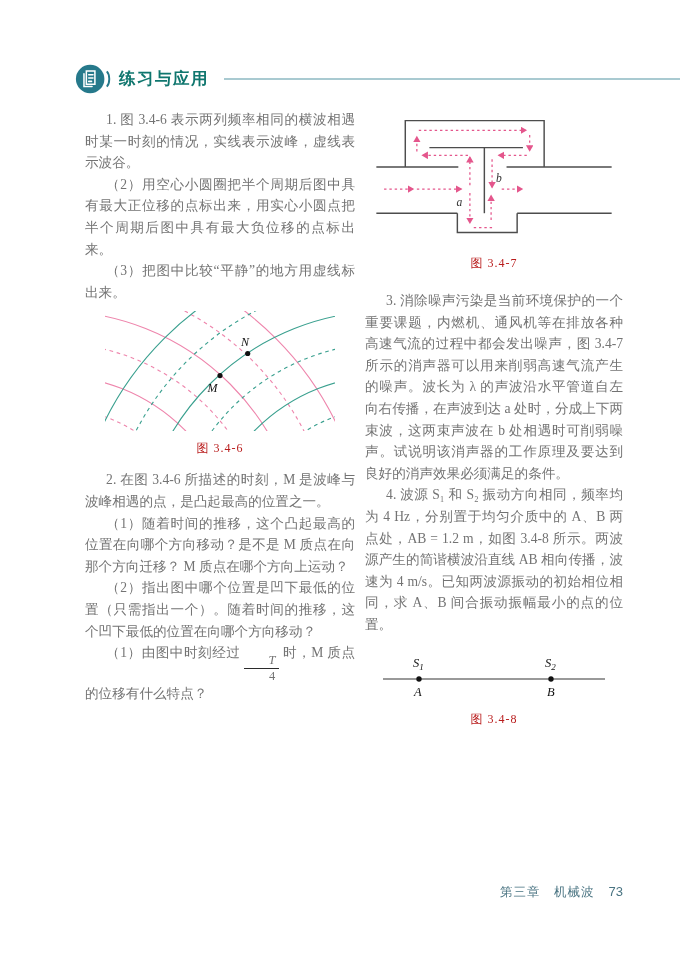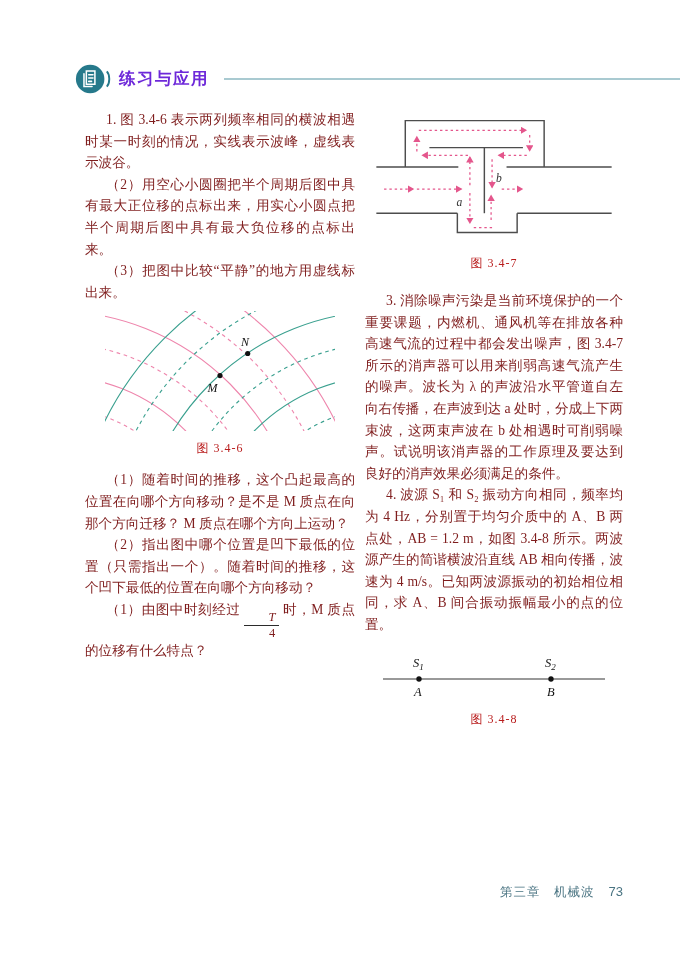--- a/index.html
+++ b/index.html
@@ -6,28 +6,28 @@
   body{
     width:680px;height:954px;background:#ffffff;position:relative;overflow:hidden;
     font-family:"Liberation Serif","DejaVu Serif",serif;color:#2b2b2b;
   }
   .page{position:absolute;inset:0;}
 
   
   .hdr{position:absolute;left:74px;top:60px;right:0;display:flex;align-items:center;height:38px;}
   .hdr-icon{width:38px;height:36px;flex:0 0 auto;}
   .hdr-title{font-family:"Liberation Sans","DejaVu Sans",sans-serif;font-size:16.5px;font-weight:bold;
-    color:#6d28d9;margin:0 1px 0 7px;letter-spacing:1.5px;}
+    color:#0f766e;margin:0 1px 0 7px;letter-spacing:1.5px;}
   .hdr-rule{flex:1;height:2.5px;background:#a9cad1;margin-left:14px;}
 
   
   .columns{position:absolute;top:109px;left:85px;width:538px;display:flex;gap:10px;}
   .col-left{width:270px;}
   .col-right{width:258px;}
-  .para{font-size:13.6px;line-height:21.6px;text-align:justify;text-indent:1.55em;margin:0;color:#7f1d1d;}
+  .para{font-size:13.6px;line-height:21.6px;text-align:justify;text-indent:1.55em;margin:0;color:#737373;}
 
   figure{margin:0;text-align:center;}
   .fig-caption{font-size:12px;color:#b91c1c;margin-top:5px;letter-spacing:1px;}
   .fig346{margin:8px auto 12px;}
   .fig347{margin:2px auto 18px;}
   .fig348{margin:14px auto 0;}
 
   .frac{display:inline-flex;flex-direction:column;align-items:center;vertical-align:-0.55em;
     line-height:1.05;font-style:italic;font-size:12.5px;margin:0 4px;}
   .frac .num{border-bottom:1px solid #2b2b2b;padding:0 3px 1px;font-style:italic;}
@@ -87,20 +87,21 @@
             <circle cx="300" cy="270" r="340"></circle>
           </g>
           <circle cx="120" cy="70" r="2.8" fill="#111"></circle>
           <circle cx="150" cy="46" r="2.8" fill="#111"></circle>
           <text x="112" y="88" font-size="13" class="figlabel" fill="#111" text-anchor="middle">M</text>
           <text x="147" y="38" font-size="13" class="figlabel" fill="#111" text-anchor="middle">N</text>
         </svg>
         <figcaption class="fig-caption">图 3.4-6</figcaption>
       </figure>
 
+      <p class="para">2. 在图 3.4-6 所描述的时刻，M 是波峰与波峰相遇的点，是凸起最高的位置之一。</p>
       <p class="para">（1）随着时间的推移，这个凸起最高的位置在向哪个方向移动？是不是 M 质点在向那个方向迁移？ M 质点在哪个方向上运动？</p>
       <p class="para">（2）指出图中哪个位置是凹下最低的位置（只需指出一个）。随着时间的推移，这个凹下最低的位置在向哪个方向移动？</p>
       <p class="para"><span>（1）由图中时刻经过</span><span class="frac">
             <span class="num">T</span>
             <span class="den">4</span>
           </span><span>时，M 质点的位移有什么特点？</span></p>
     </div>
 
     <div class="col col-right">
 

